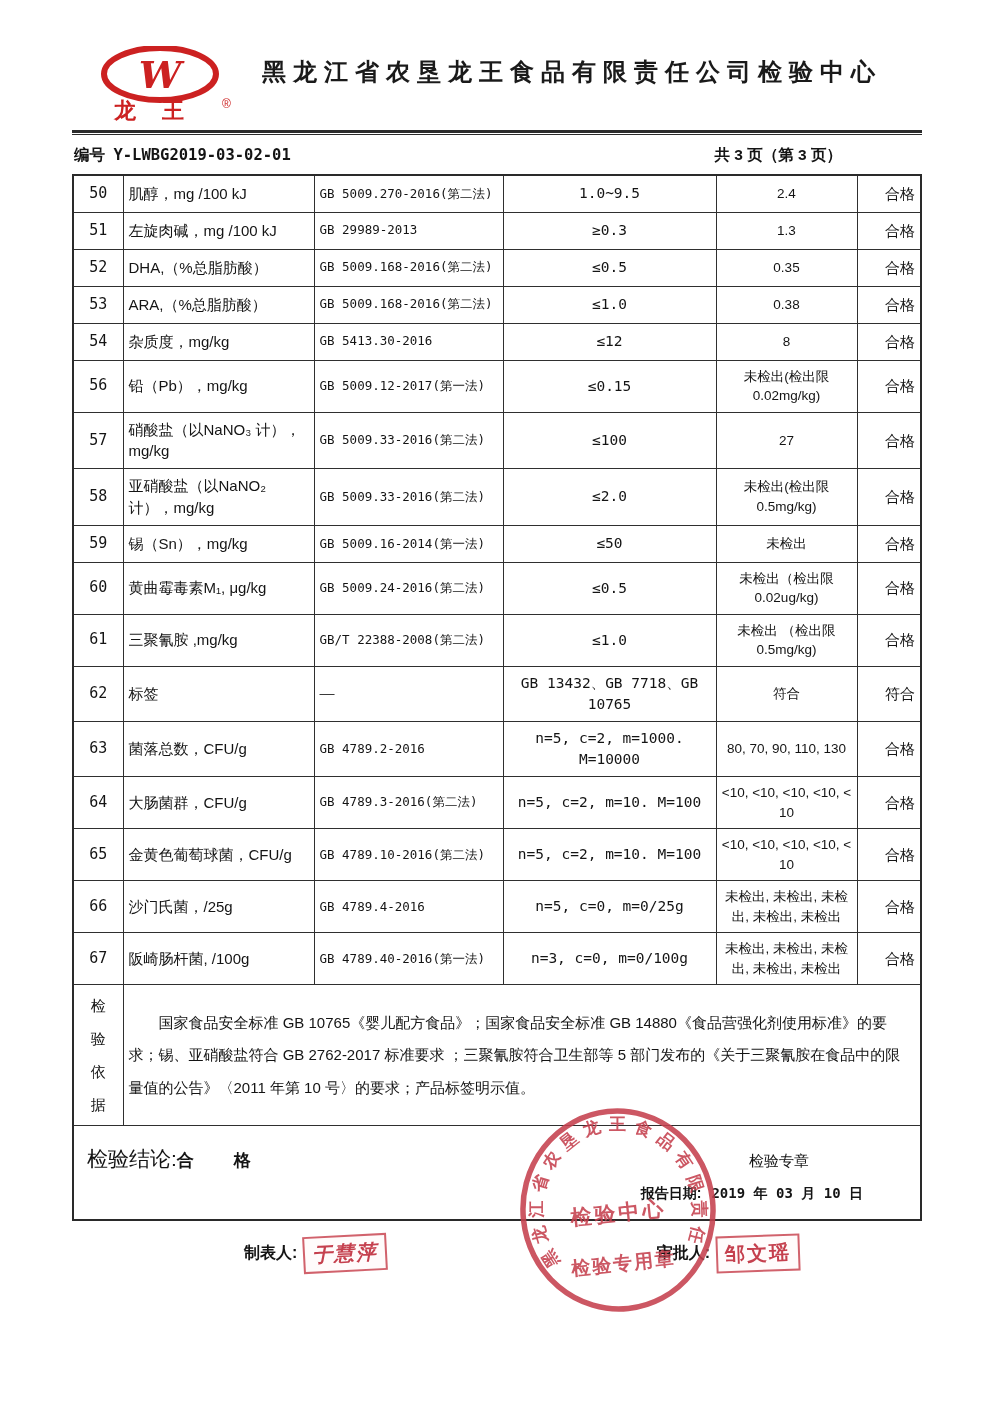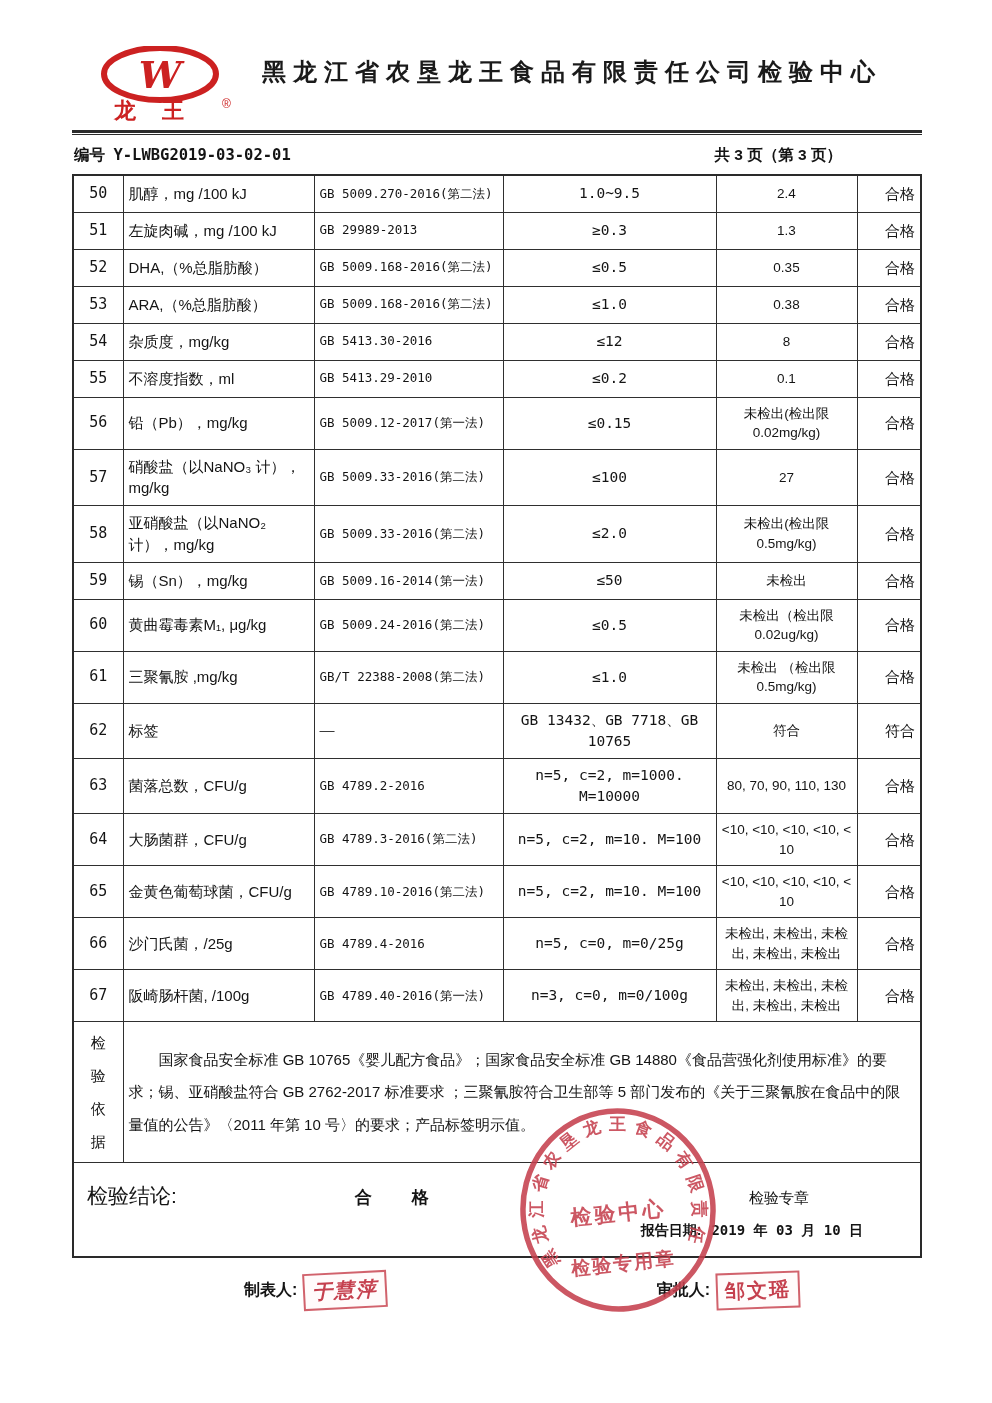--- a/index.html
+++ b/index.html
@@ -33,21 +33,21 @@
   
   td.basis-label-cell { width:50px; }
   .basis-label { display:flex; flex-direction:column; align-items:center; justify-content:space-between; height:128px; font-size:15px; padding:4px 0; }
   td.basis-text-cell { padding:8px 16px 10px 14px; }
   .basis-text { font-size:15px; line-height:2.15; text-indent:2em; }
 
   
   td.concl-cell { padding:0; height:84px; }
   .concl-line1 { display:flex; align-items:baseline; padding:12px 10px 4px 8px; }
   .concl-label { font-size:21px; font-weight:normal; }
-  .concl-value { font-size:17px; font-weight:bold; margin-left:178px; letter-spacing:2px; }
+  .concl-value { font-size:17px; font-weight:bold; letter-spacing:2px; }
   .seal-label { margin-left:auto; margin-right:96px; font-size:15px; }
   .concl-line2 { text-align:right; padding:4px 52px 10px 0; font-size:14px; }
   .date-label { font-weight:bold; }
   .date-value { font-family:"DejaVu Sans Mono", monospace; font-weight:bold; margin-left:6px; }
 
   
   .stamp { position:absolute; left:516px; top:1104px; width:204px; height:212px; pointer-events:none; opacity:0.88; transform:rotate(-6deg); }
 
   
   .footer { display:flex; align-items:center; margin:14px 0 0 72px; width:848px; }
@@ -134,28 +134,20 @@
 
   <tr>
     <td class="c-no">54</td>
     <td class="c-item">杂质度，mg/kg</td>
     <td class="c-method">GB 5413.30-2016</td>
     <td class="c-standard">≤12</td>
     <td class="c-result">8</td>
     <td class="c-conclusion">合格</td>
   </tr>
 
-  <tr>
-    <td class="c-no">55</td>
-    <td class="c-item">不溶度指数，ml</td>
-    <td class="c-method">GB 5413.29-2010</td>
-    <td class="c-standard">≤0.2</td>
-    <td class="c-result">0.1</td>
-    <td class="c-conclusion">合格</td>
-  </tr>
 
   <tr>
     <td class="c-no">56</td>
     <td class="c-item">铅（Pb），mg/kg</td>
     <td class="c-method">GB 5009.12-2017(第一法)</td>
     <td class="c-standard">≤0.15</td>
     <td class="c-result">未检出(检出限 0.02mg/kg)</td>
     <td class="c-conclusion">合格</td>
   </tr>
 

